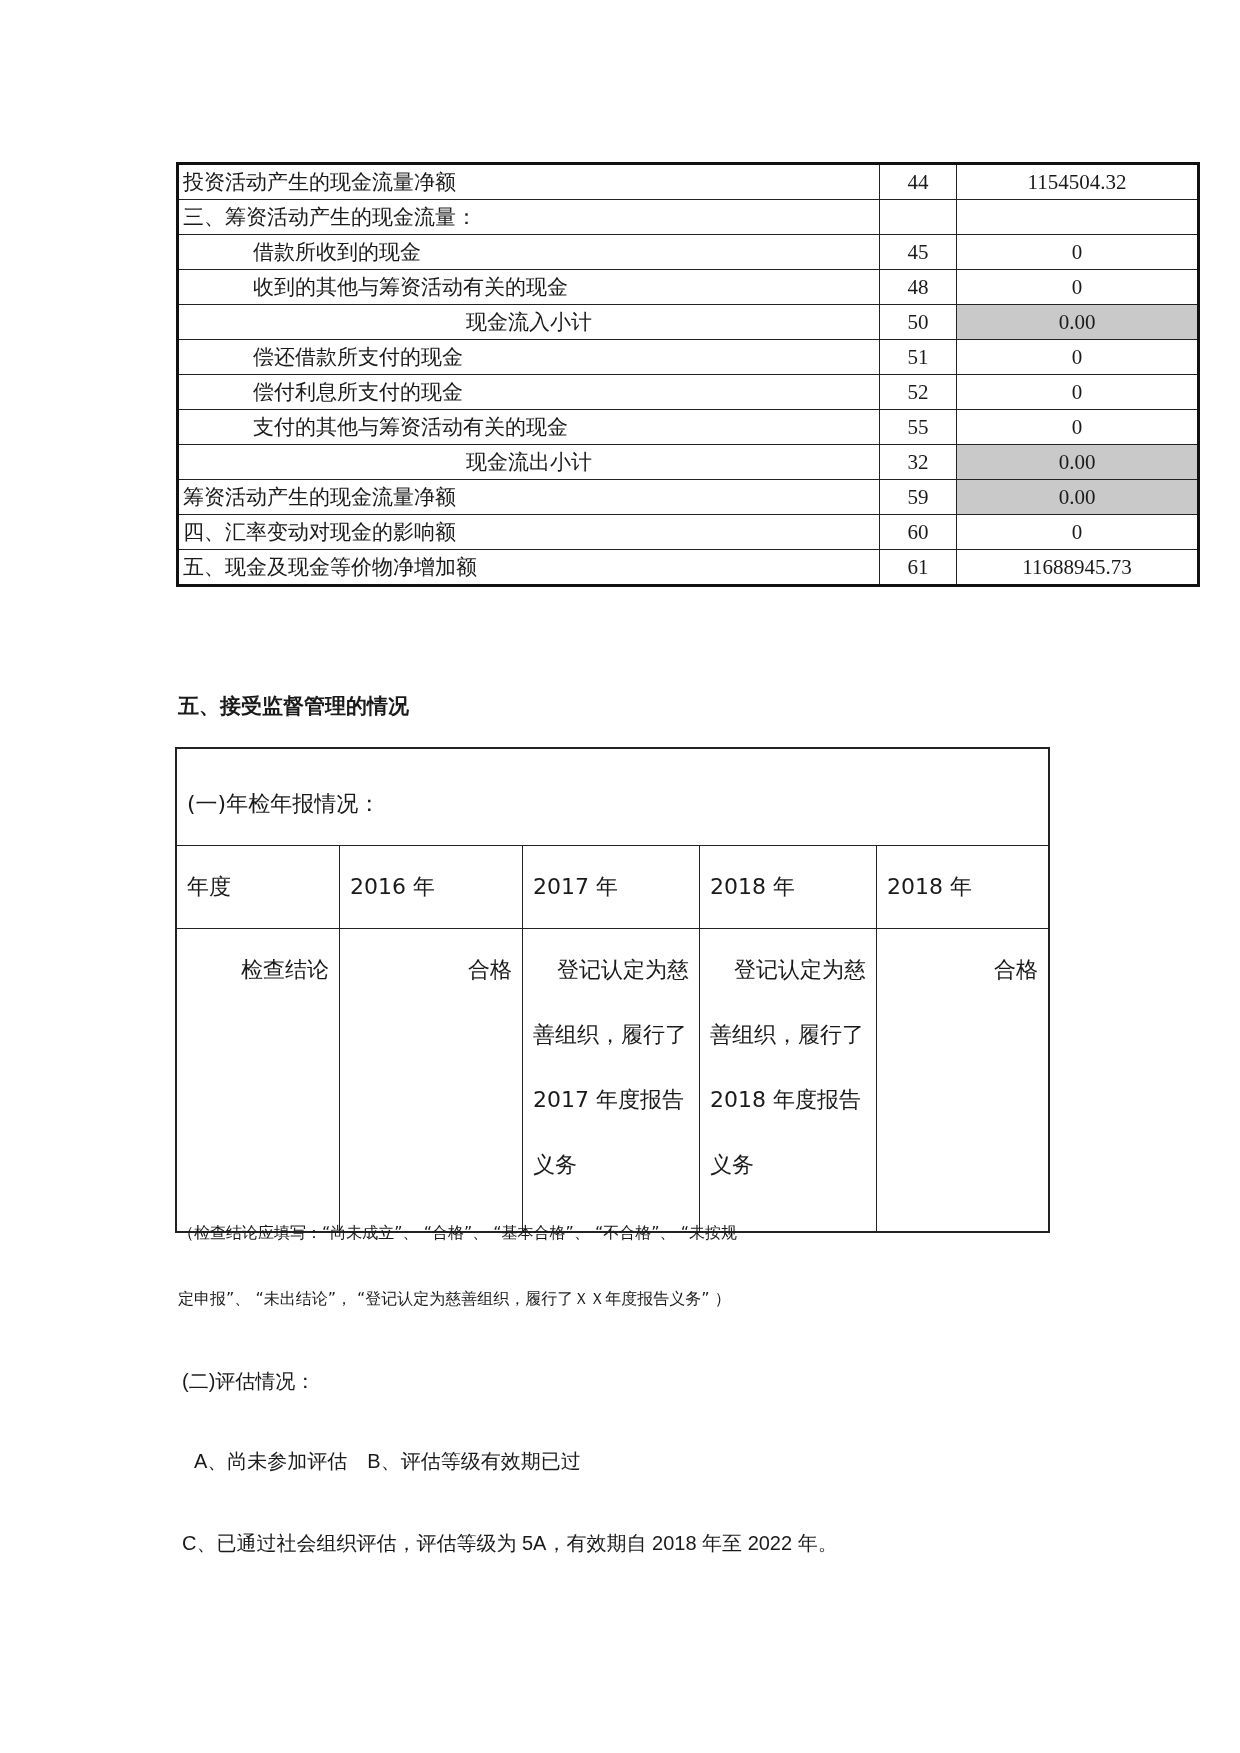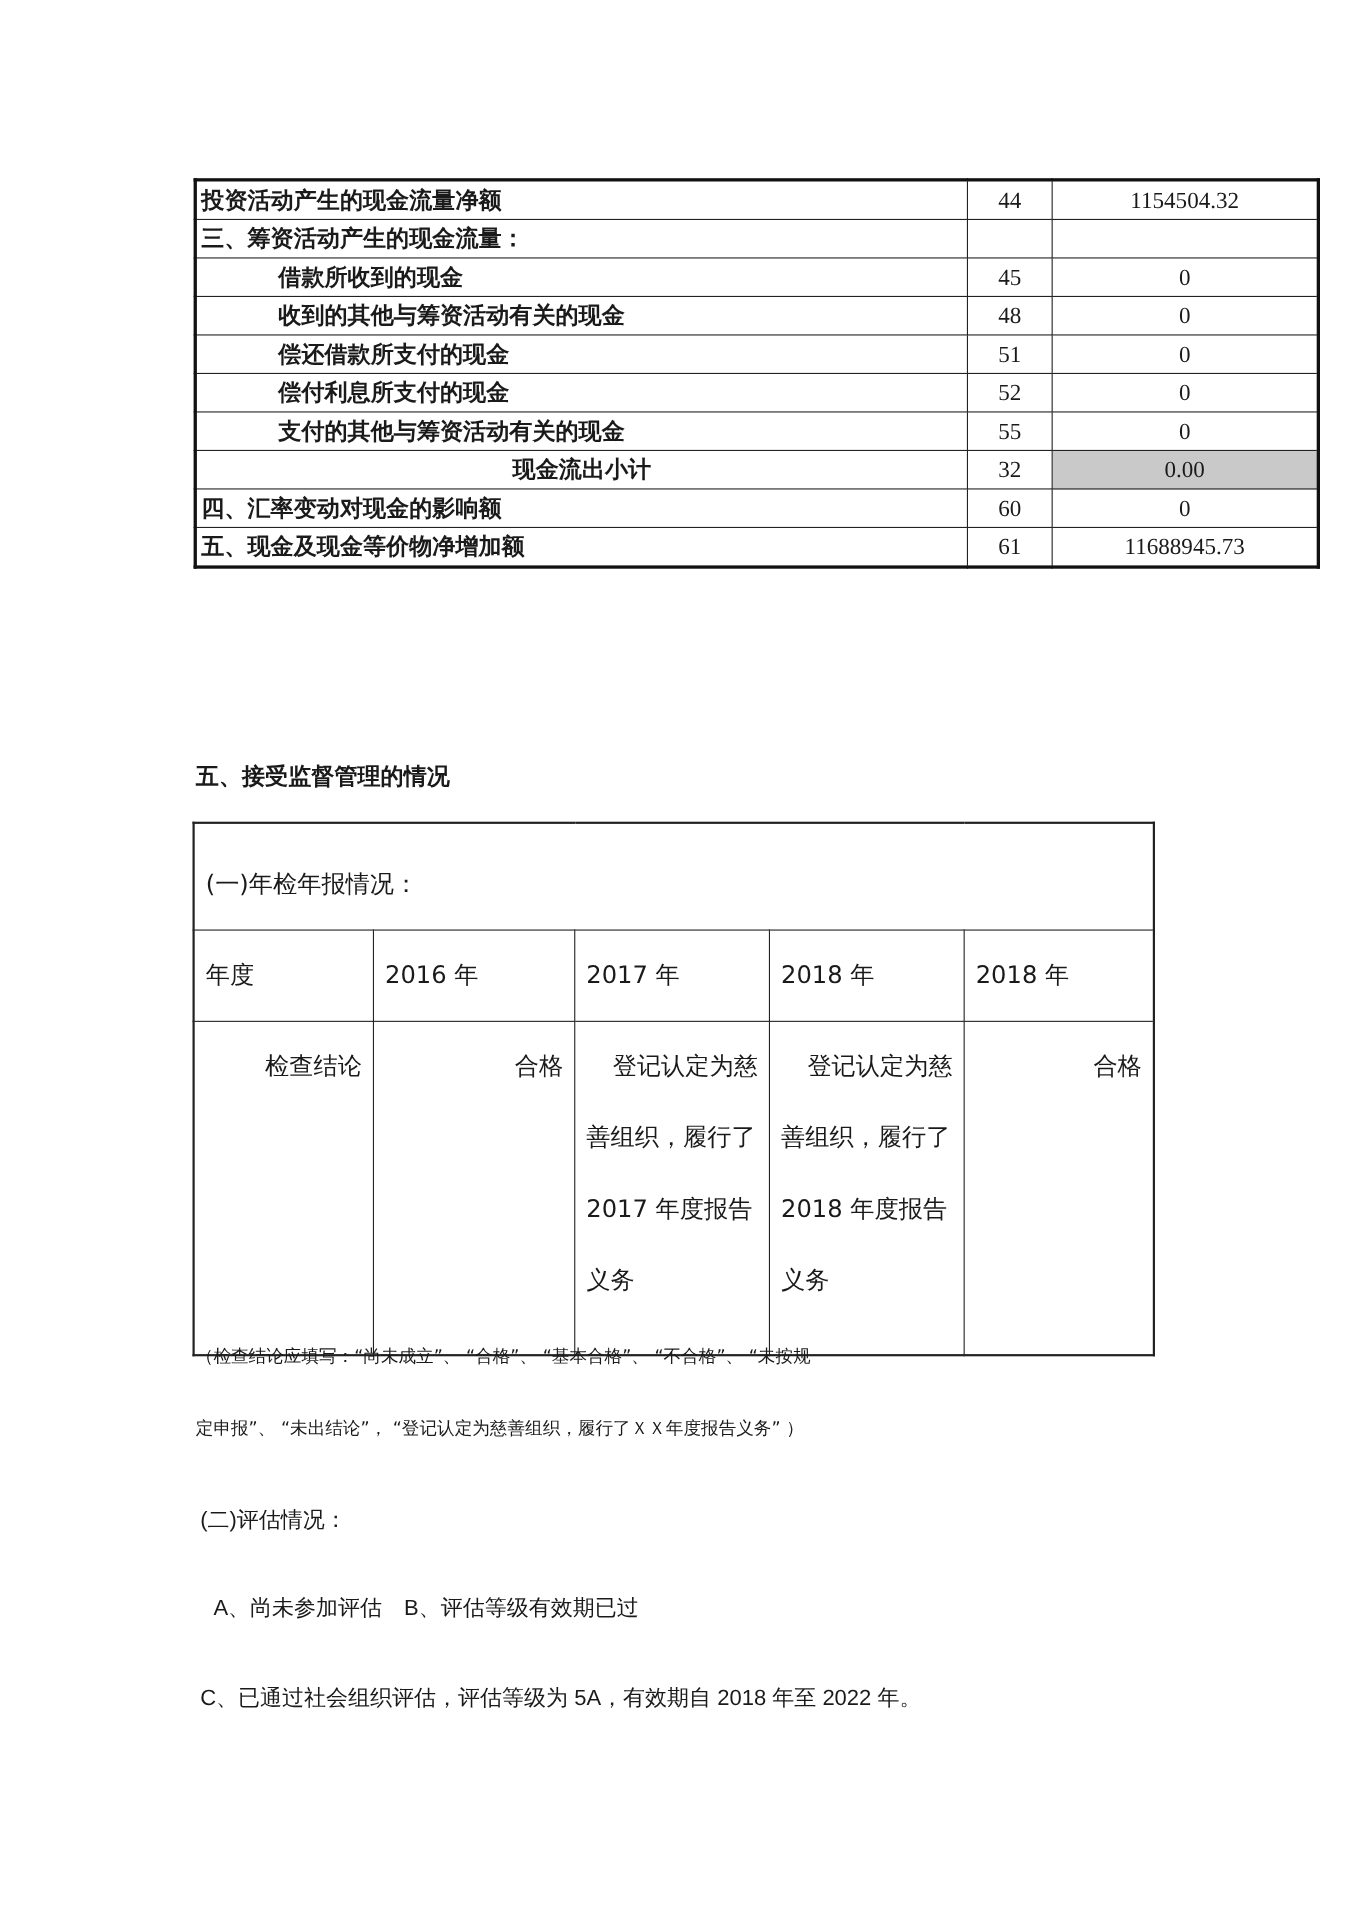--- a/index.html
+++ b/index.html
@@ -5,21 +5,21 @@
   html, body { margin: 0; padding: 0; background: #ffffff; }
   body { width: 1240px; height: 1753px; position: relative; overflow: hidden; color: #1a1a1a; }
 
   
   #cash-table {
     position: absolute; left: 176px; top: 162px; width: 1024px;
     border-collapse: collapse; font-family: "Liberation Serif", "DejaVu Serif", serif;
     font-size: 21px; border: 3px solid #111; border-top-width: 3px; border-bottom-width: 3px;
   }
   #cash-table td { border: 1.5px solid #222; height: 34px; padding: 0; vertical-align: middle; }
-  #cash-table td.label { width: 626px; padding-left: 4px; font-weight: bold; }
+  #cash-table td.label { width: 626px; padding-left: 4px; }
   #cash-table td.label.ind1 { padding-left: 74px; }
   #cash-table td.label.center { text-align: center; padding-left: 0; }
   #cash-table td.code { width: 76px; text-align: center; }
   #cash-table td.value { text-align: center; }
   #cash-table td.value.shaded { background: #c9c9c9; }
 
   .section-title {
     position: absolute; left: 178px; top: 692px;
     font-family: Liberation Serif, serif; font-weight: bold; font-size: 21px;
   }
@@ -62,37 +62,47 @@
       <td class="label ind1">借款所收到的现金</td>
       <td class="code">45</td>
       <td class="value">0</td>
     </tr>
     <tr>
       <td class="label ind1">收到的其他与筹资活动有关的现金</td>
       <td class="code">48</td>
       <td class="value">0</td>
     </tr>
     <tr>
+      <td class="label center">现金流入小计</td>
+      <td class="code">50</td>
+      <td class="value shaded">0.00</td>
+    </tr>
+    <tr>
       <td class="label ind1">偿还借款所支付的现金</td>
       <td class="code">51</td>
       <td class="value">0</td>
     </tr>
     <tr>
       <td class="label ind1">偿付利息所支付的现金</td>
       <td class="code">52</td>
       <td class="value">0</td>
     </tr>
     <tr>
       <td class="label ind1">支付的其他与筹资活动有关的现金</td>
       <td class="code">55</td>
       <td class="value">0</td>
     </tr>
     <tr>
       <td class="label center">现金流出小计</td>
       <td class="code">32</td>
+      <td class="value shaded">0.00</td>
+    </tr>
+    <tr>
+      <td class="label">筹资活动产生的现金流量净额</td>
+      <td class="code">59</td>
       <td class="value shaded">0.00</td>
     </tr>
     <tr>
       <td class="label">四、汇率变动对现金的影响额</td>
       <td class="code">60</td>
       <td class="value">0</td>
     </tr>
     <tr>
       <td class="label">五、现金及现金等价物净增加额</td>
       <td class="code">61</td>

